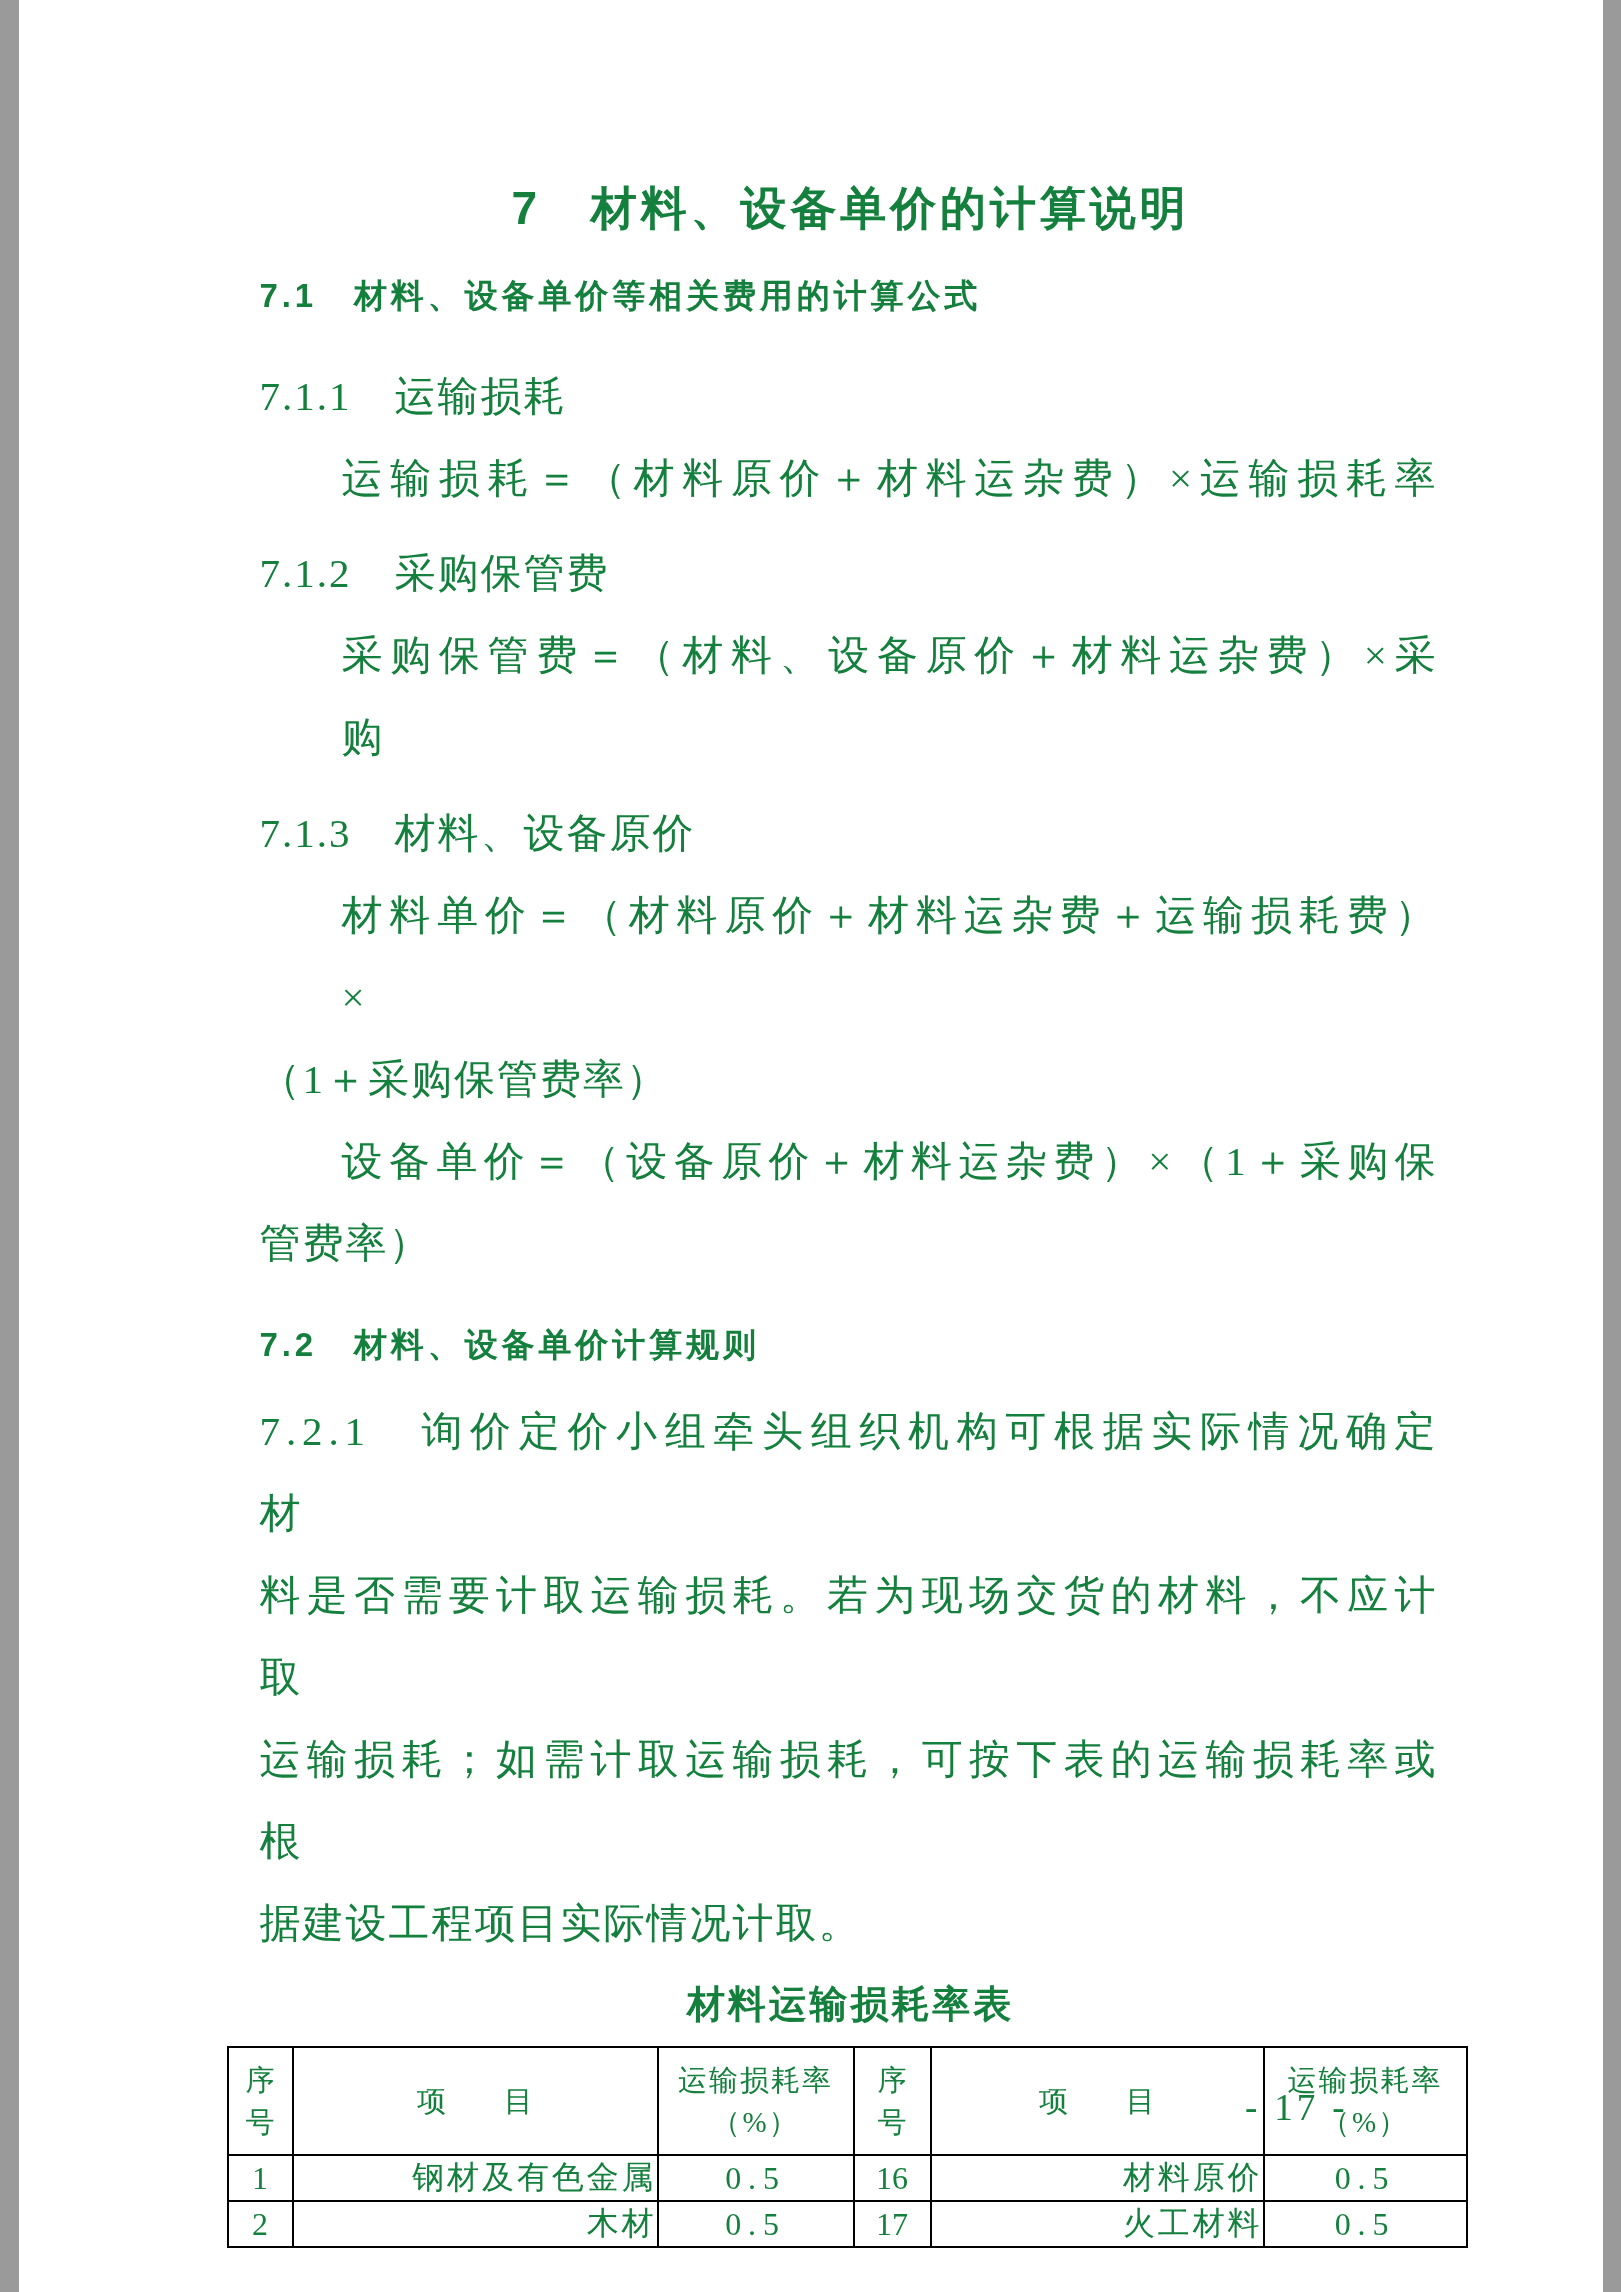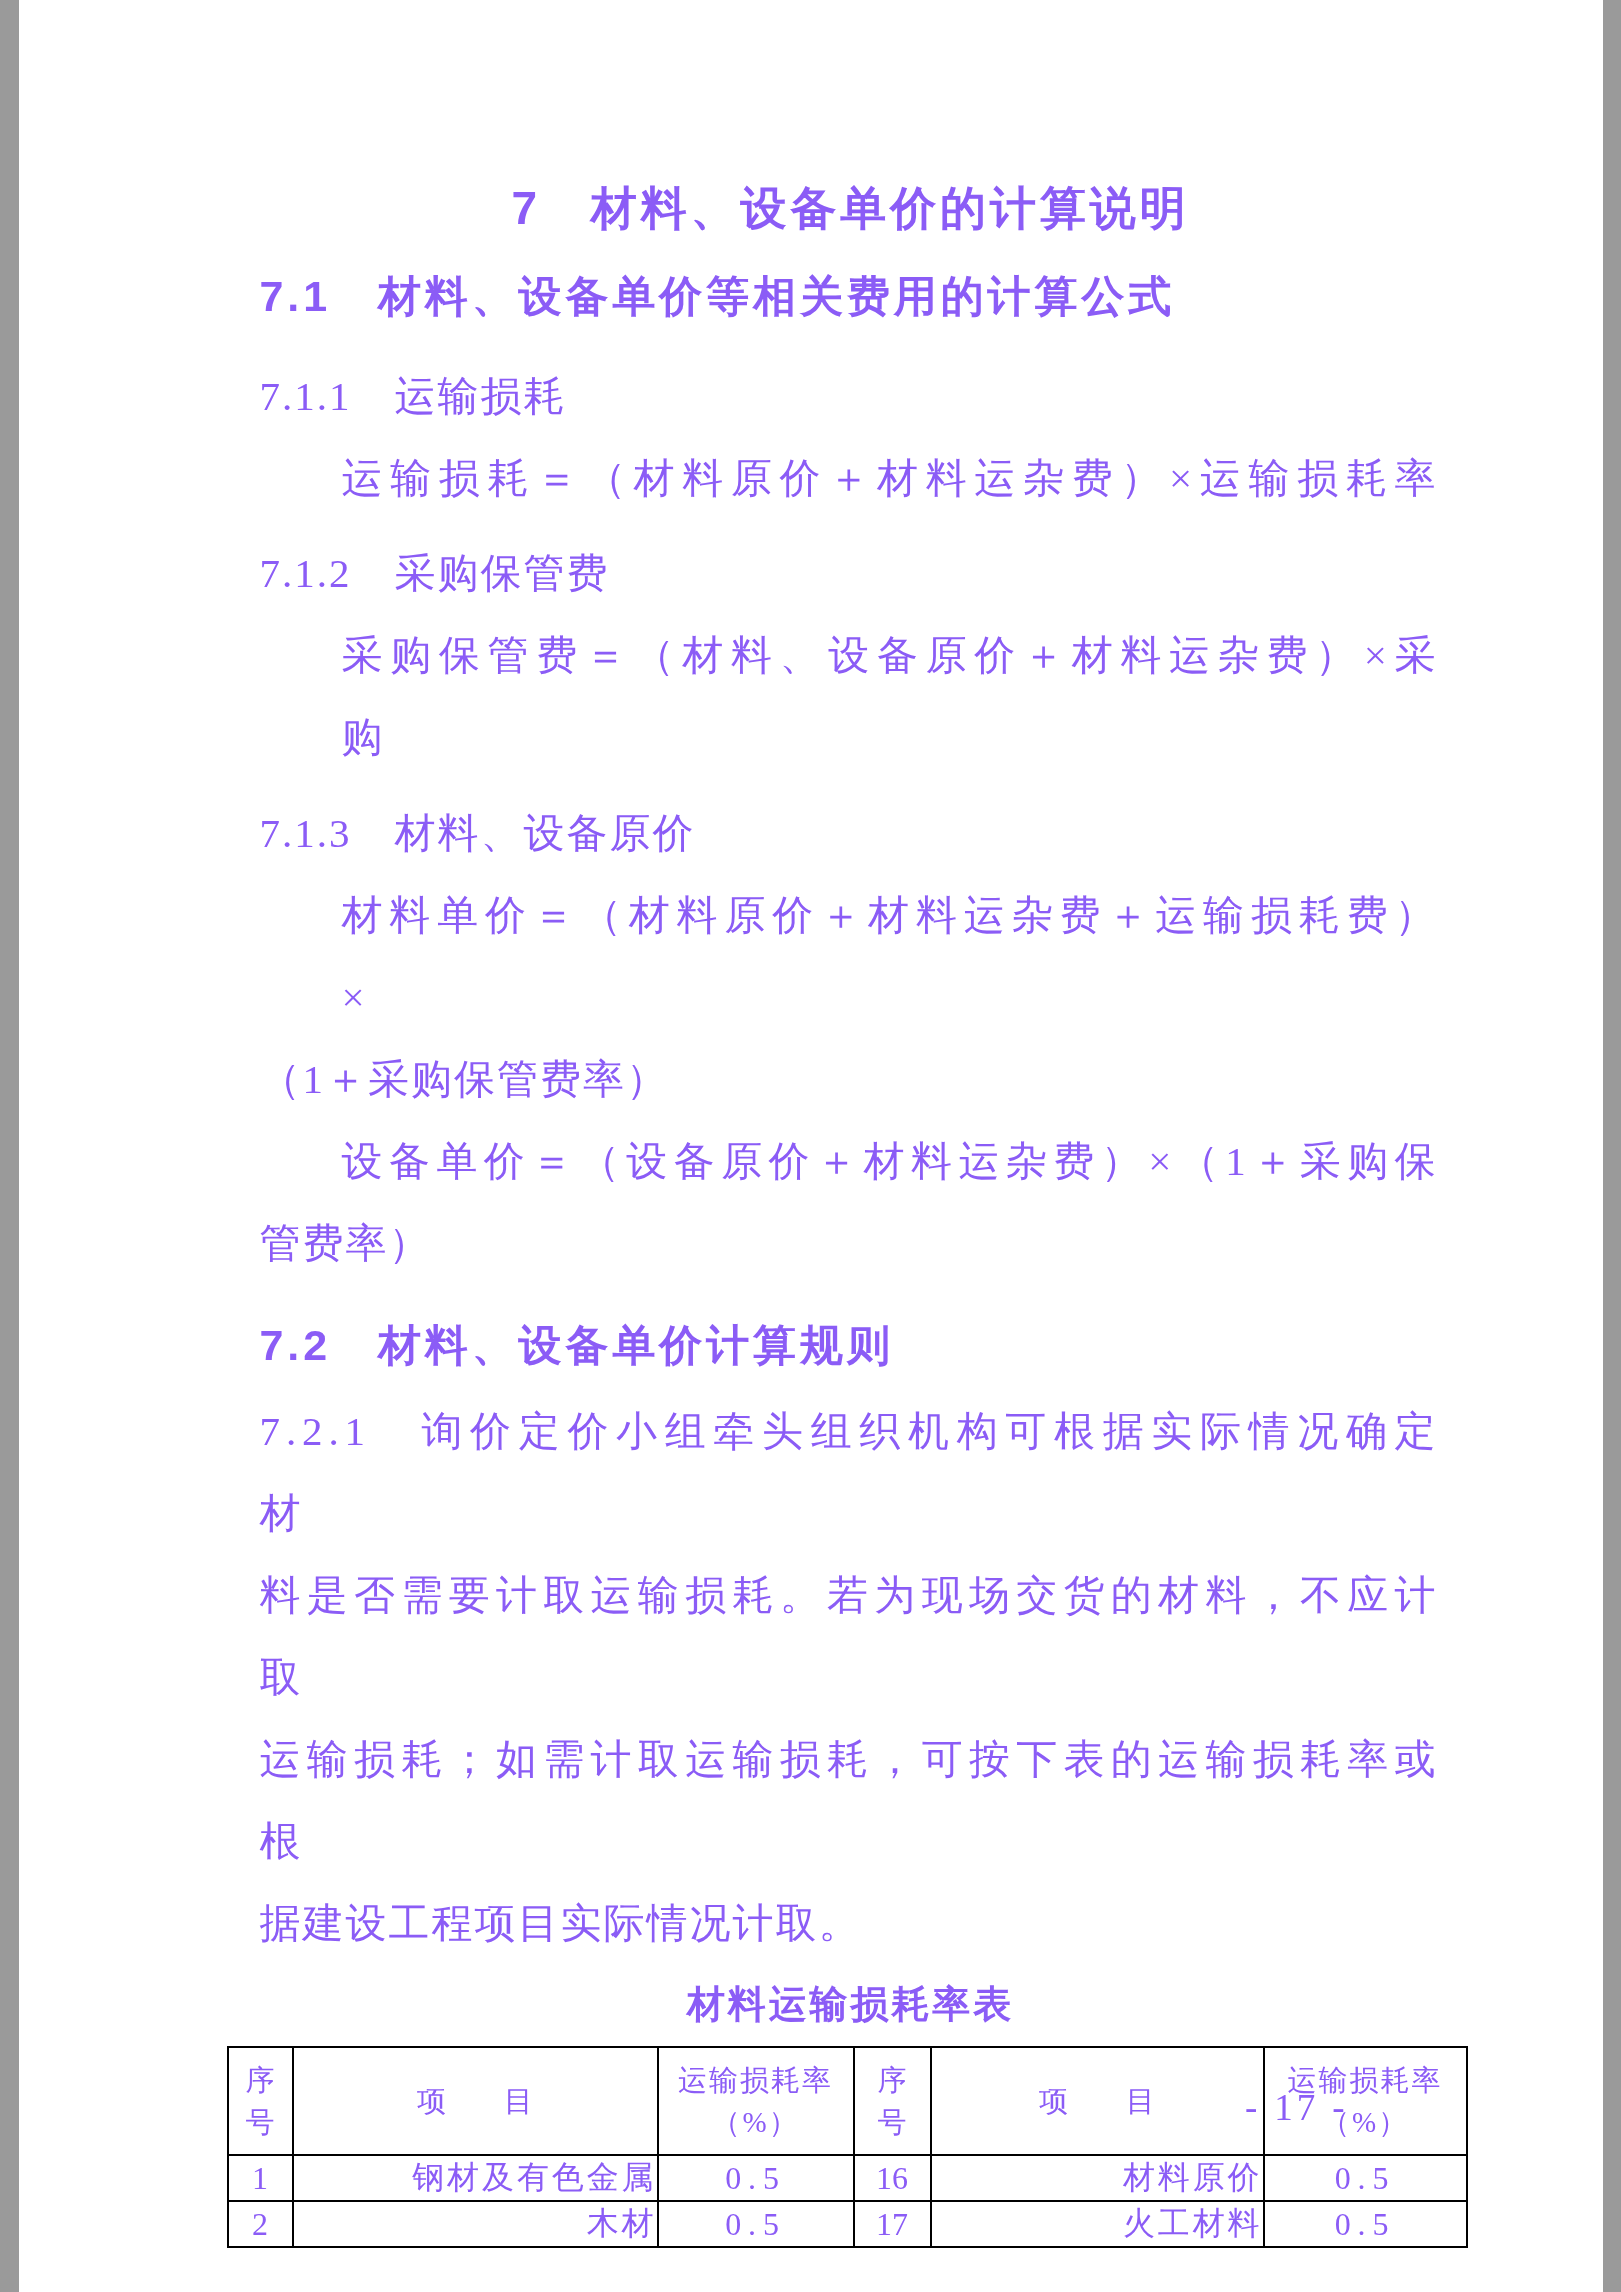--- a/index.html
+++ b/index.html
@@ -2,21 +2,21 @@
 <html><head>
 <meta charset="utf-8">
 <style>
   html, body { margin: 0; padding: 0; background: #9a9a9a; }
   .page {
     position: relative;
     width: 1584px;
     height: 2293px;
     margin: 0 auto;
     background: #ffffff;
-    color: #8b5cf6;
+    color: #15803d;
     font-family: "Liberation Serif", serif;
     overflow: hidden;
   }
   .content {
     position: absolute;
     left: 241px;
     top: 165px;
     width: 1182px;
   }
   .line {
@@ -34,21 +34,21 @@
   .indent { padding-left: 82px; }
   .chapter-title {
     font-size: 46px;
     font-weight: bold;
     line-height: 86px;
     text-align: center;
     letter-spacing: 3.9px;
     font-family: "Liberation Sans", sans-serif;
   }
   .sec-heading {
-    font-size: 43px;
+    font-size: 33px;
     font-weight: bold;
     line-height: 90px;
     letter-spacing: 3.9px;
     font-family: "Liberation Sans", sans-serif;
     white-space: nowrap;
   }
   .sub-heading { margin-top: 13.7px; }
   .gap-top { margin-top: 15.7px; }
   .table-title {
     font-size: 38px;

